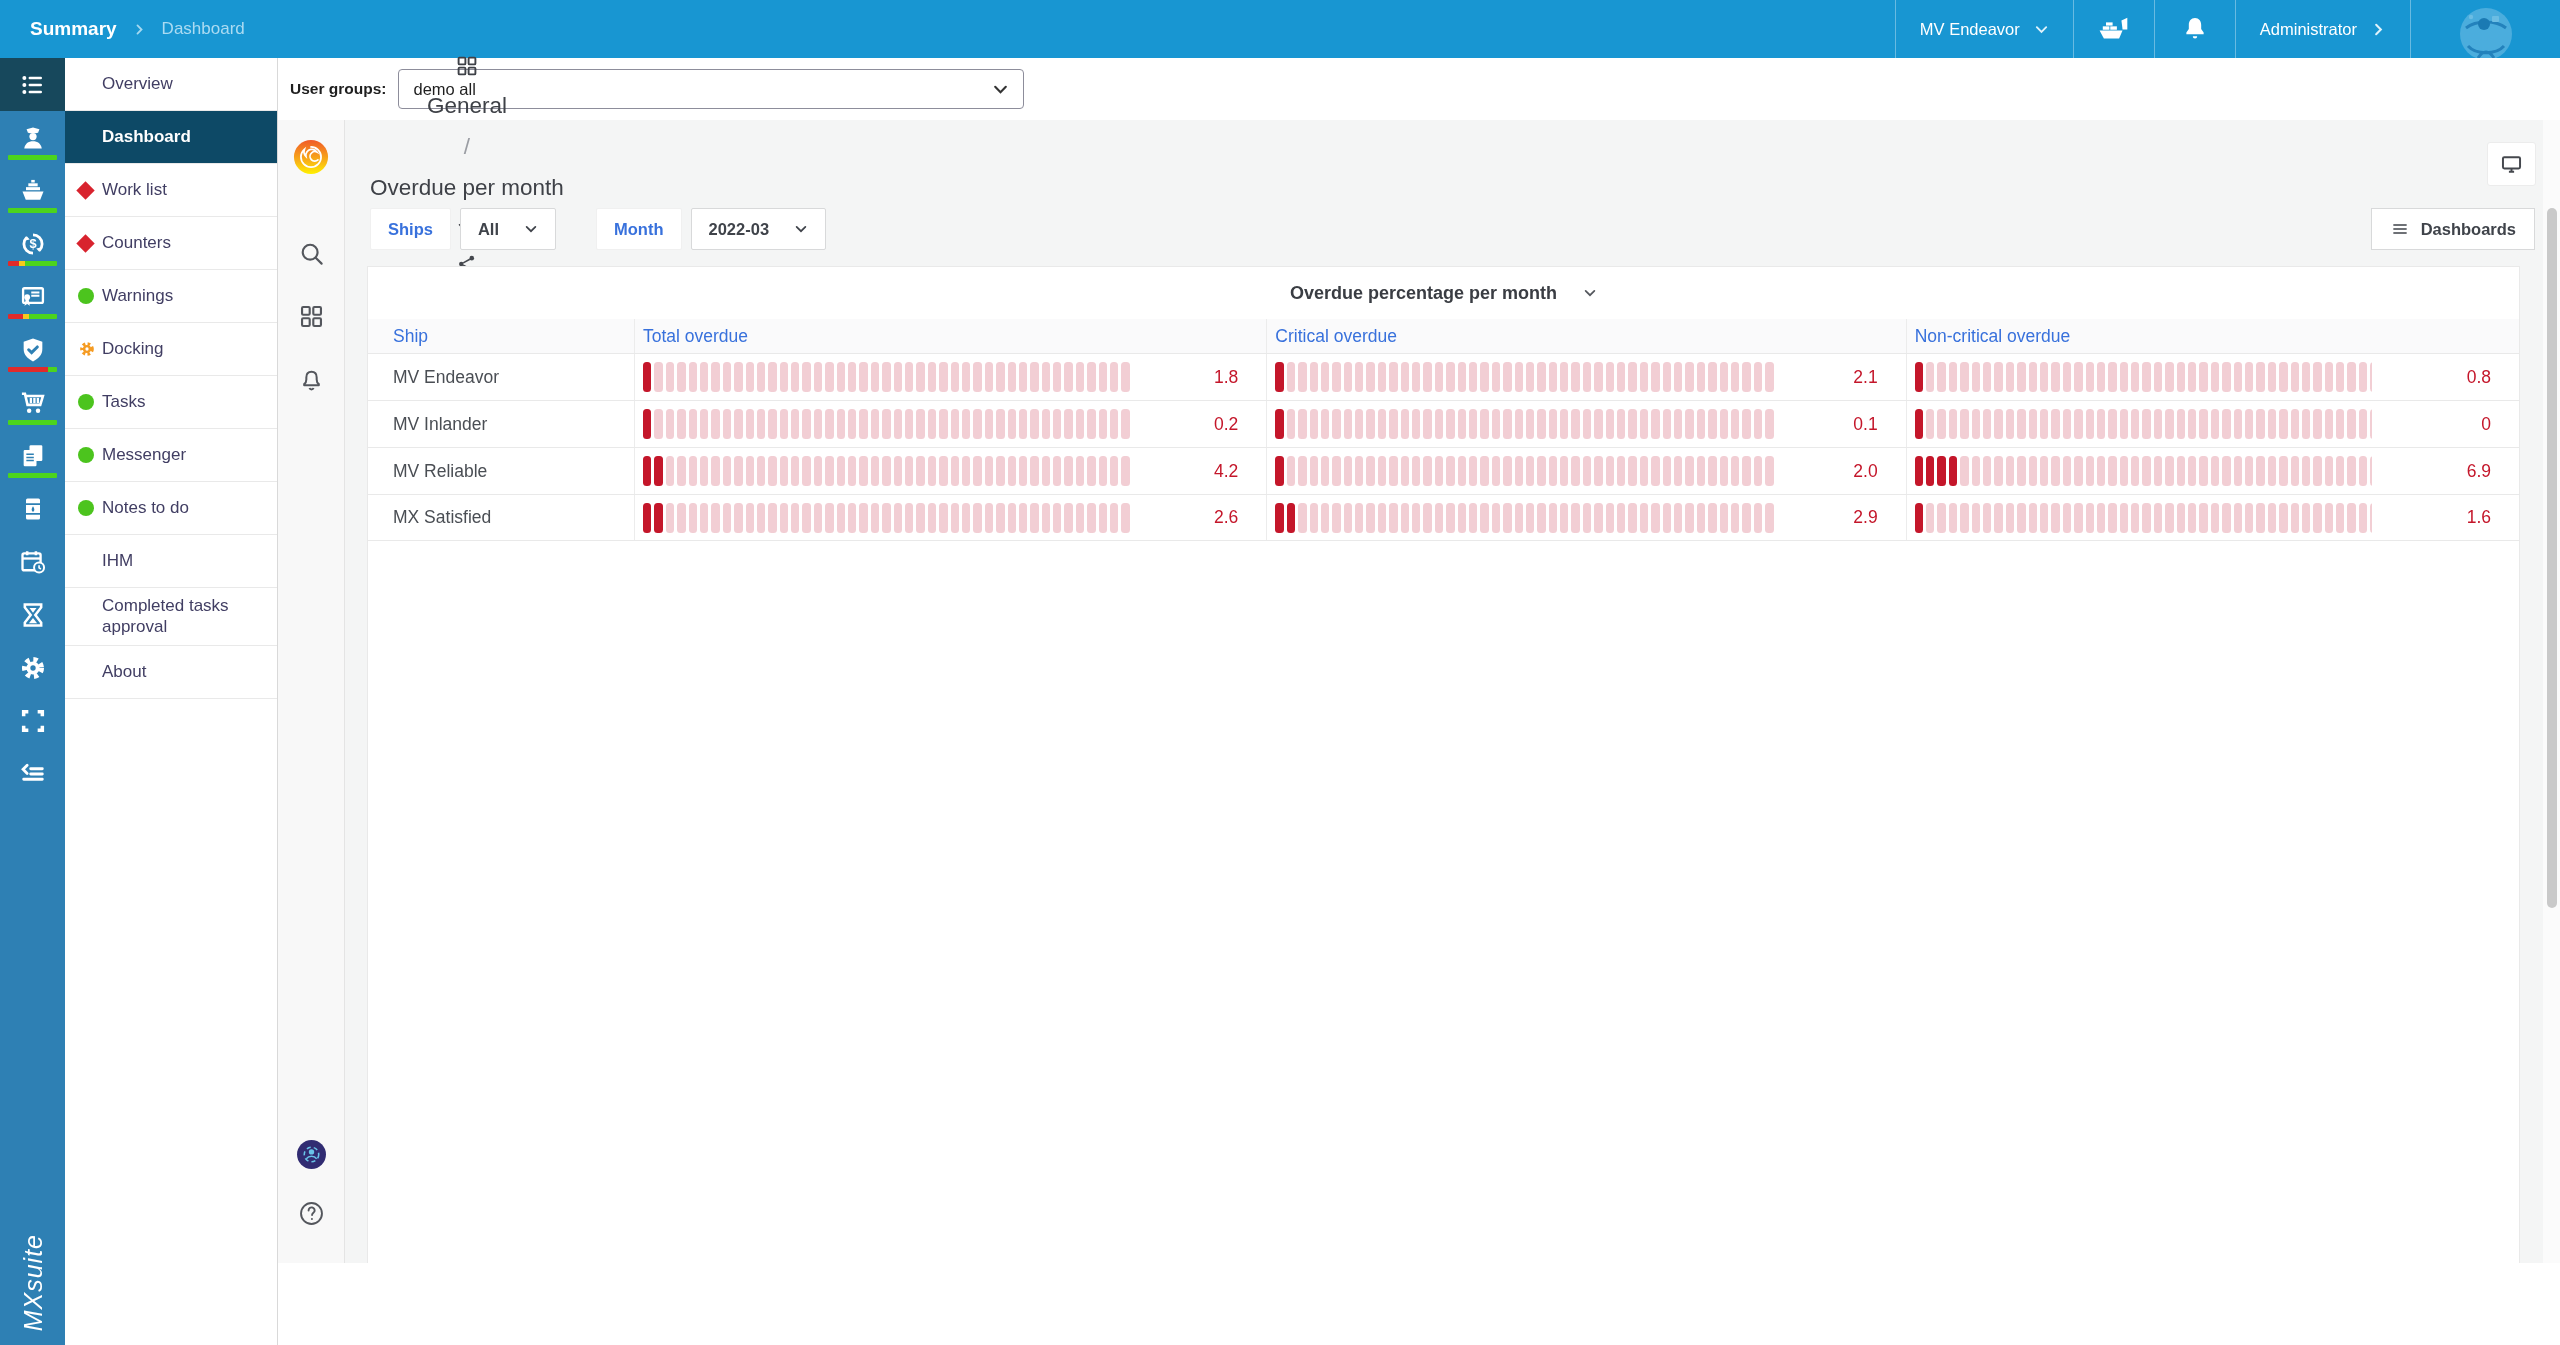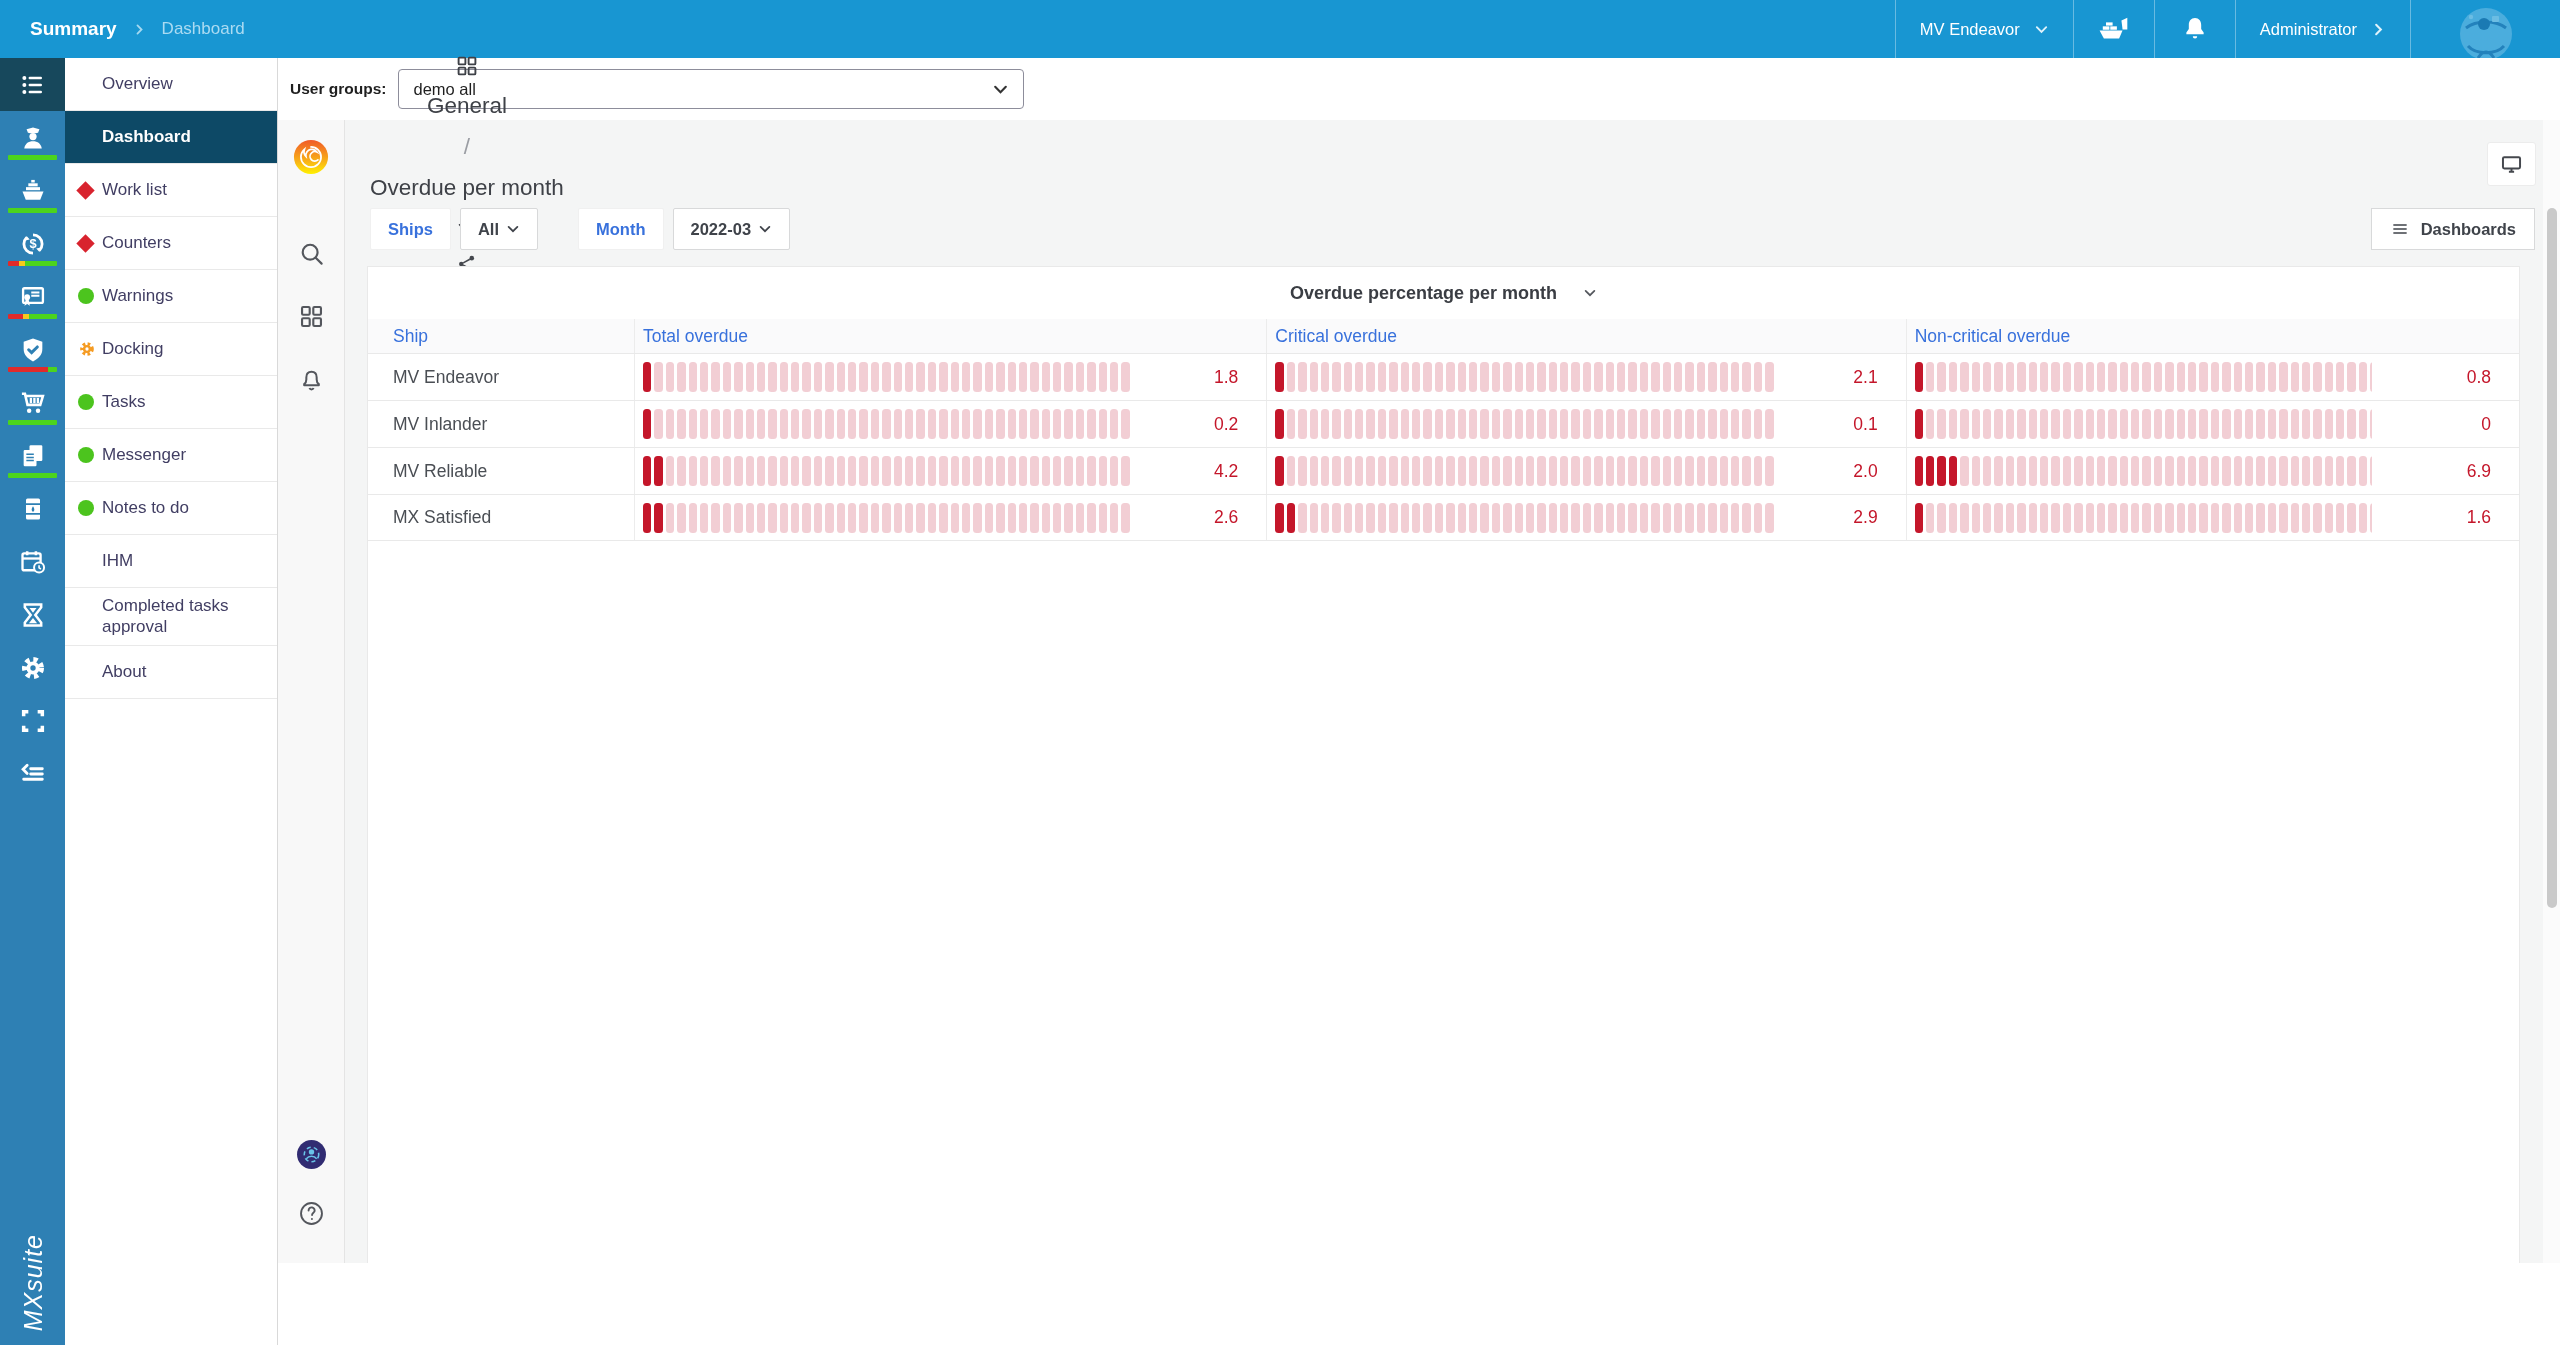--- a/index.html
+++ b/index.html
@@ -82,21 +82,21 @@
     border-radius:3px; display:flex; align-items:center; justify-content:center;
     color:#45484E; cursor:pointer; }
   .kioskbtn svg { width:25px; height:25px; }
 
   .gtoolbar { height:46px; display:flex; align-items:flex-start; justify-content:space-between;
     padding:0 25px; }
   .filters { display:flex; align-items:center; gap:9px; }
   .fbox { height:42px; border-radius:2px; background:#fff; display:flex; align-items:center;
     padding:0 17px; font-size:16.5px; font-weight:600; }
   .flabel { color:var(--link_blue); border:1px solid #F0F0F0; }
-  .fvalue { color:#3F434A; border:1px solid #D8D9DA; gap:7px; cursor:pointer; }
+  .fvalue { color:#3F434A; border:1px solid #D8D9DA; gap:25px; cursor:pointer; }
   .fvalue svg { width:14px; height:14px; color:#3F434A; }
   .fgap { width:22px; }
   .dashbtn { height:42px; background:#fff; border:1px solid #D8D9DA; border-radius:0;
     display:flex; align-items:center; gap:11px; padding:0 18px;
     font-size:16.5px; font-weight:600; color:#3F434A; cursor:pointer; }
   .dashbtn svg { width:20px; height:20px; }
 
   .gpanel { flex:1; background:#fff; margin:12px 40px 0 22px;
     border:1px solid #E9E9E9; border-bottom:none; }
   .ptitle { height:52px; display:flex; align-items:center; justify-content:center;

